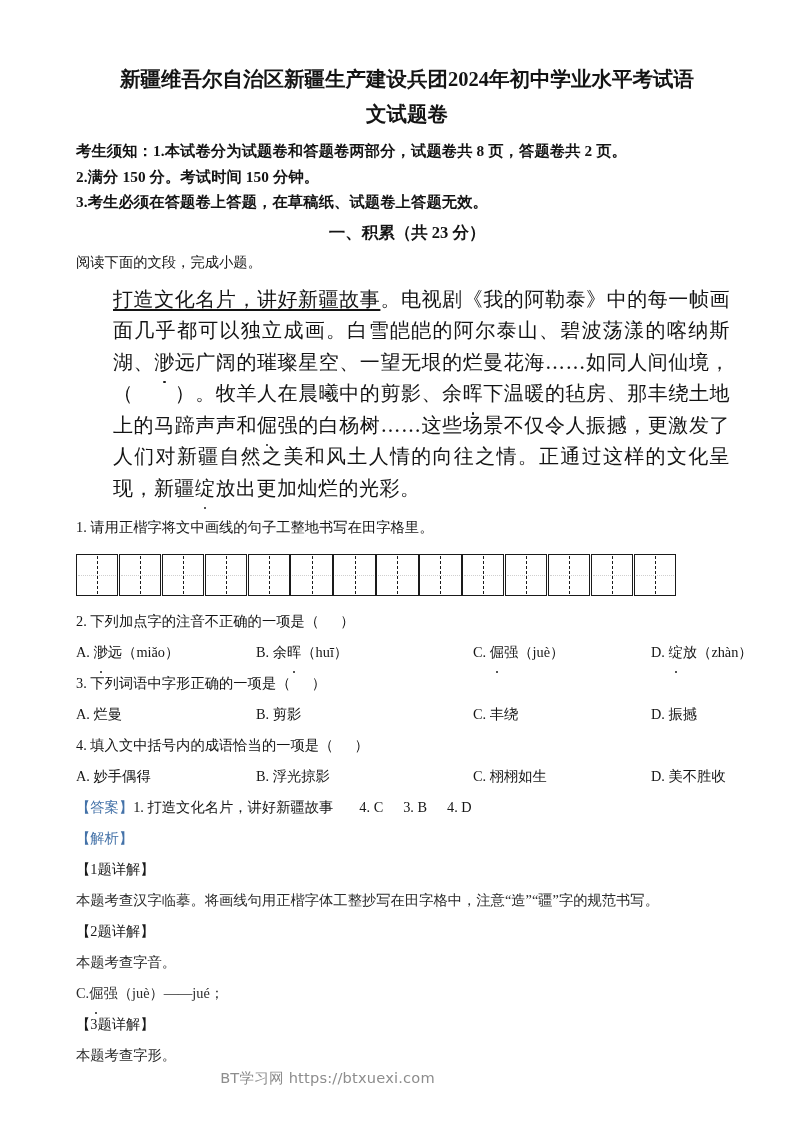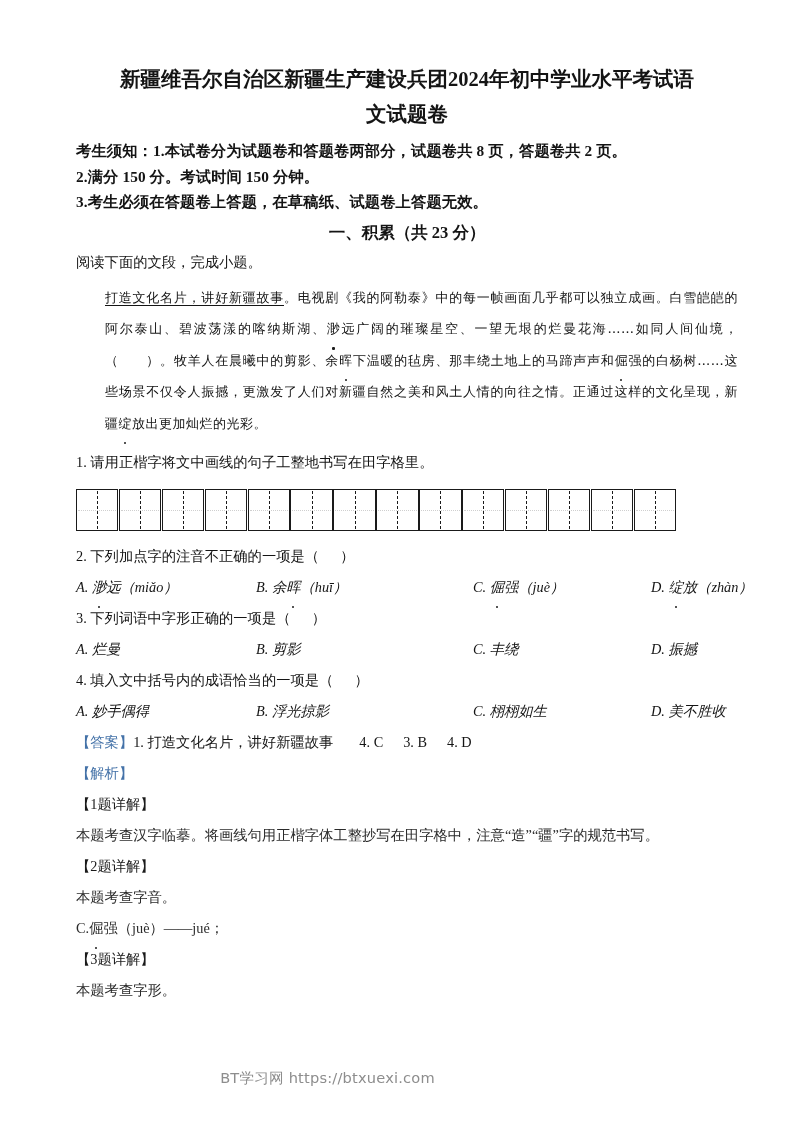--- a/index.html
+++ b/index.html
@@ -63,22 +63,22 @@
     font-size: 14.3px;
     line-height: 28px;
     margin: 0 0 4px 0;
   }
 
   
   .passage {
     margin: 6px 0 8px 0;
   }
   .passage p {
-    margin: 0;
-    font-size: 13px;
+    margin: 8px;
+    font-size: 20px;
     line-height: 31.5px;
     text-align: justify;
     text-justify: inter-ideograph;
     font-family: "DejaVu Serif", "Liberation Serif", serif;
     letter-spacing: 0.5px;
   }
   .passage .indent { padding-left: 29px; }
   .u-line {
     text-decoration: underline;
     text-underline-offset: 3px;
@@ -107,21 +107,20 @@
     margin: 0;
   }
   .blank-paren { letter-spacing: 7px; }
 
   
   .options {
     display: flex;
     font-size: 14.3px;
     line-height: 31px;
     margin: 0;
-    font-style: italic;
   }
   .options .opt {
     flex: 0 0 auto;
   }
   .opt-a { width: 180px; }
   .opt-b { width: 217px; }
   .opt-c { width: 178px; }
   .opt-d { width: auto; }
 
   

